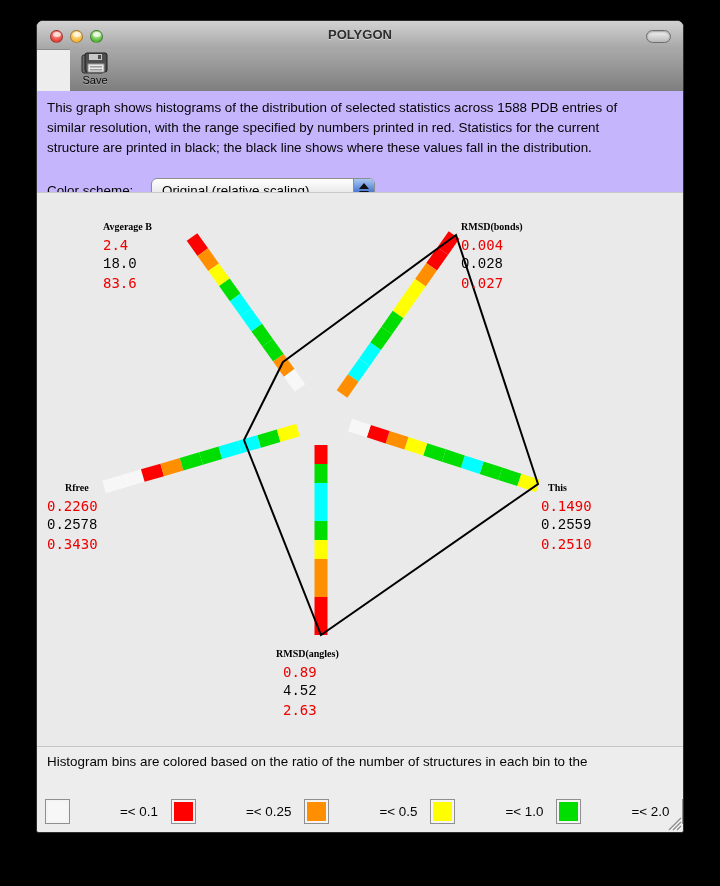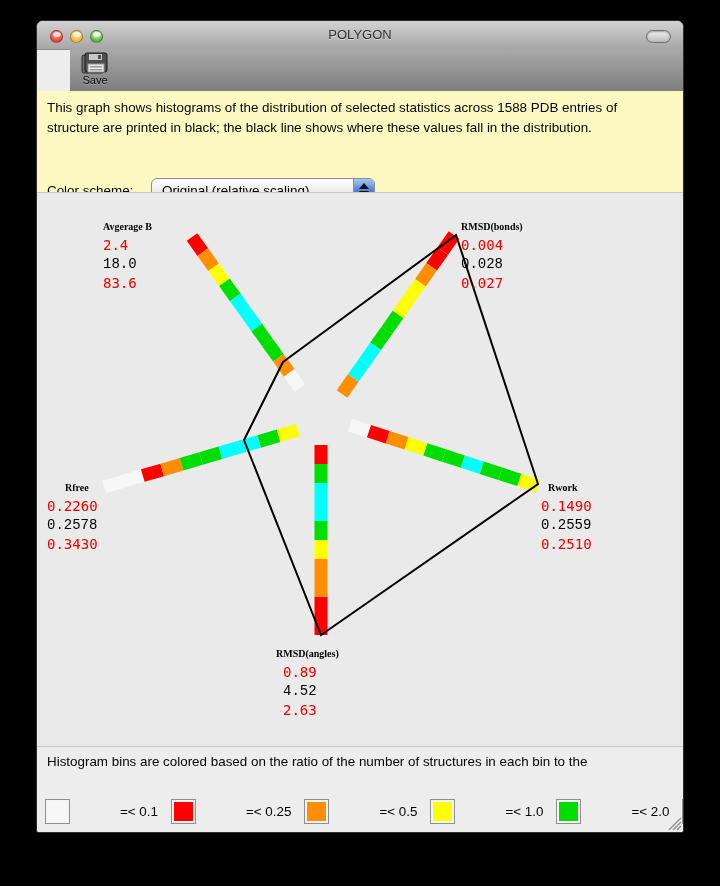--- a/index.html
+++ b/index.html
@@ -11,32 +11,32 @@
   
   #titlebar{position:absolute;left:0;top:0;width:100%;height:28px;
             background:linear-gradient(#d2d2d2,#a6a6a6);border-bottom:1px solid #8d8d8d;}
   .tl{position:absolute;top:9px;width:13px;height:13px;border-radius:50%;border:1px solid rgba(0,0,0,.35);box-sizing:border-box;}
   .tl::after{content:"";position:absolute;left:2px;top:1px;width:8px;height:5px;border-radius:50%;
              background:rgba(255,255,255,.65);}
   #tl-close{left:13px;background:radial-gradient(circle at 50% 30%,#ff9d96 12%,#e8433b 70%);}
   #tl-min{left:33px;background:radial-gradient(circle at 50% 30%,#ffe3a0 12%,#f6b73c 70%);}
   #tl-zoom{left:53px;background:radial-gradient(circle at 50% 30%,#c7f2a8 12%,#57b93c 70%);}
   #win-title{position:absolute;left:0;top:6px;width:100%;text-align:center;
-             font-size:13px;font-weight:normal;color:#2d2d2d;text-shadow:0 1px 0 rgba(255,255,255,.5);}
+             font-size:13px;font-weight:bold;color:#2d2d2d;text-shadow:0 1px 0 rgba(255,255,255,.5);}
   #pill{position:absolute;right:12px;top:9px;width:25px;height:13px;border-radius:7px;
         background:linear-gradient(#f4f4f4,#b9b9b9);border:1px solid #6f6f6f;box-sizing:border-box;
         box-shadow:inset 0 1px 2px rgba(0,0,0,.35);}
   
   #toolbar{position:absolute;left:0;top:28px;width:100%;height:42px;
            background:linear-gradient(#a9a9a9,#7e7e7e);border-bottom:1px solid #4a4a4a;margin-left:33px;}
   #save-btn{position:absolute;left:6px;top:2px;width:38px;height:38px;text-align:center;cursor:default;}
   #save-btn .ic{display:block;margin:1px auto 0;}
   #save-btn .cap{display:block;font-size:11px;color:#0c0c0c;line-height:11px;text-shadow:0 1px 0 rgba(255,255,255,.25);}
   
-  #controls{position:absolute;left:0;top:70px;width:100%;height:101px;background:#fef9c3;}
+  #controls{position:absolute;left:0;top:70px;width:100%;height:101px;background:#c4b5fd;}
   #desc{position:absolute;left:10px;top:7px;font-size:13.4px;line-height:20px;color:#050505;}
   #cs-label{position:absolute;left:10px;top:92px;font-size:13.4px;color:#050505;}
   #cs-select{position:absolute;left:114px;top:87px;width:224px;height:24px;box-sizing:border-box;
              border:1px solid #8e8e8e;border-radius:6px;background:linear-gradient(#ffffff,#dcdcdc);
              display:flex;align-items:center;box-shadow:0 1px 1px rgba(0,0,0,.15);}
   #cs-select .txt{flex:1;font-size:13.4px;color:#000;padding-left:10px;white-space:nowrap;overflow:hidden;}
   #cs-select .stepper{width:20px;height:100%;border-left:1px solid #8e8e8e;border-radius:0 5px 5px 0;
              background:linear-gradient(#a8c8f2,#4f7ed6 55%,#3a66c2);position:relative;}
   .arr{position:absolute;left:5px;width:0;height:0;border-left:5px solid transparent;border-right:5px solid transparent;}
   .arr.up{top:4px;border-bottom:6px solid #101010;}
@@ -93,20 +93,21 @@
           <rect x="9" y="14" width="12" height="1.5" fill="#9a9a9a"></rect>
           <rect x="9" y="17" width="12" height="1.5" fill="#9a9a9a"></rect>
         </svg>
         <span class="cap">Save</span>
       </div>
     </div>
 
     <div id="controls">
       <div id="desc">
         <div>This graph shows histograms of the distribution of selected statistics across 1588 PDB entries of</div>
+        <div>similar resolution, with the range specified by numbers printed in red.  Statistics for the current</div>
         <div>structure are printed in black; the black line shows where these values fall in the distribution.</div>
       </div>
       <div id="cs-label">Color scheme:</div>
       <div id="cs-select">
         <span class="txt">Original (relative scaling)</span>
         <span class="stepper">
           <span class="arr up"></span>
           <span class="arr dn"></span>
         </span>
       </div>
@@ -173,21 +174,21 @@
         <div class="v blk">18.0</div>
         <div class="v red">83.6</div>
       </div>
       <div id="ax1" class="axis">
         <div class="lbl">RMSD(bonds)</div>
         <div class="v red">0.004</div>
         <div class="v blk">0.028</div>
         <div class="v red">0.027</div>
       </div>
       <div id="ax2" class="axis">
-        <div class="lbl">Rwork</div>
+        <div class="lbl">This</div>
         <div class="v red">0.1490</div>
         <div class="v blk">0.2559</div>
         <div class="v red">0.2510</div>
       </div>
       <div id="ax3" class="axis">
         <div class="lbl">RMSD(angles)</div>
         <div class="v red">0.89</div>
         <div class="v blk">4.52</div>
         <div class="v red">2.63</div>
       </div>

